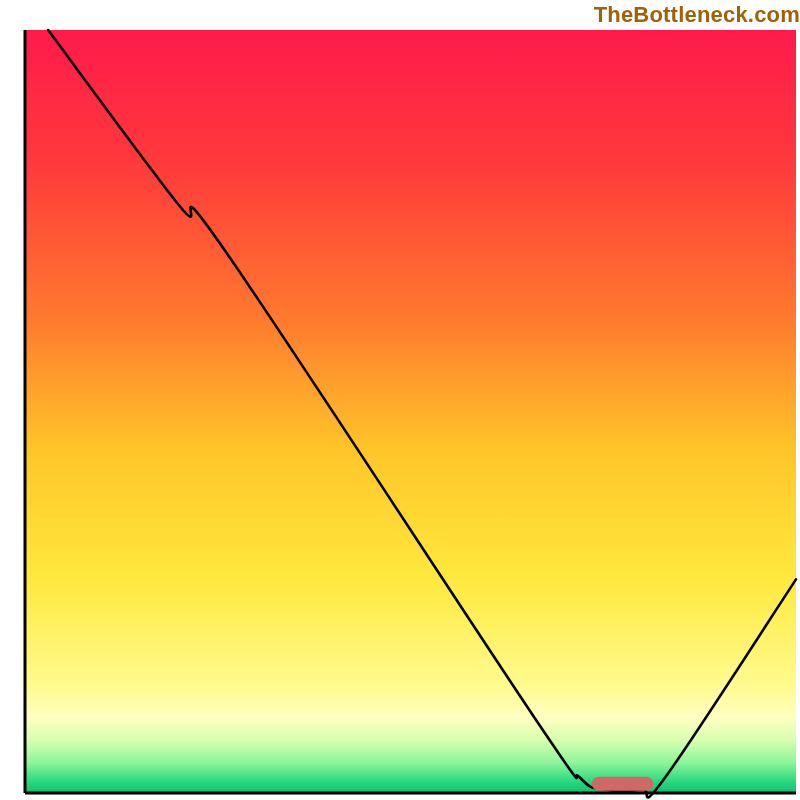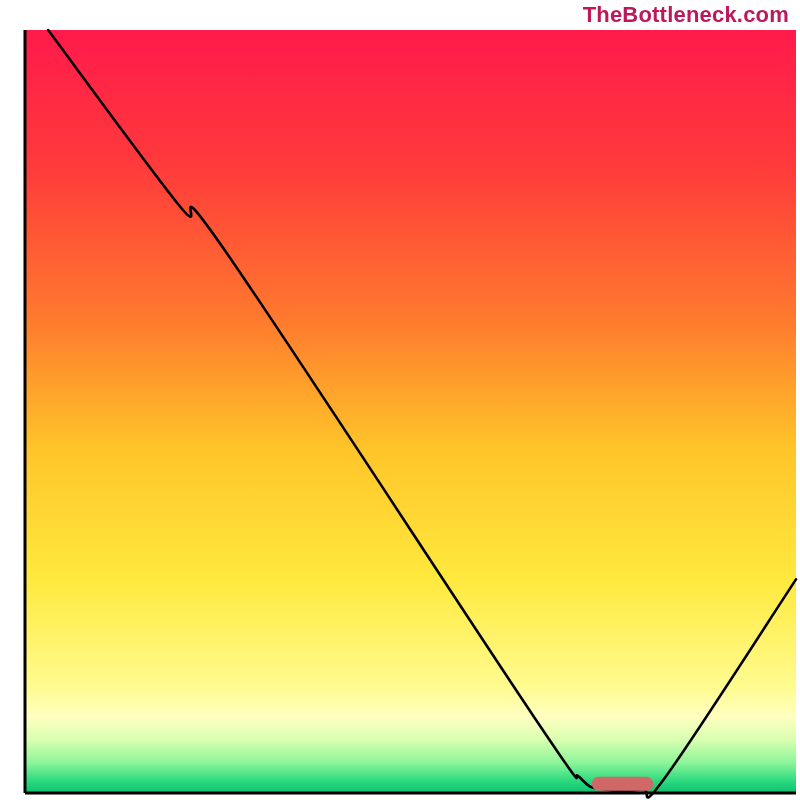--- a/index.html
+++ b/index.html
@@ -1,25 +1,25 @@
 <!DOCTYPE html>
 <html><head>
 <meta charset="utf-8">
 <style>
   * { margin: 0; padding: 0; box-sizing: border-box; }
   html, body { width: 800px; height: 800px; overflow: hidden; background: #fff; }
   .wrapper { position: relative; width: 800px; height: 800px; }
   .attribution {
     position: absolute;
     top: 2px;
-    right: 11px;
+    right: 0;
     font-family: Arial, sans-serif;
     font-size: 22px;
     font-weight: bold;
-    color: #be185d;
+    color: #a16207;
     letter-spacing: 0.2px;
   }
   svg { display: block; }
 </style>
 </head>
 <body>
 
 <div class="wrapper">
   <div class="attribution">TheBottleneck.com</div>
   <svg id="chart-svg" width="800" height="800">

